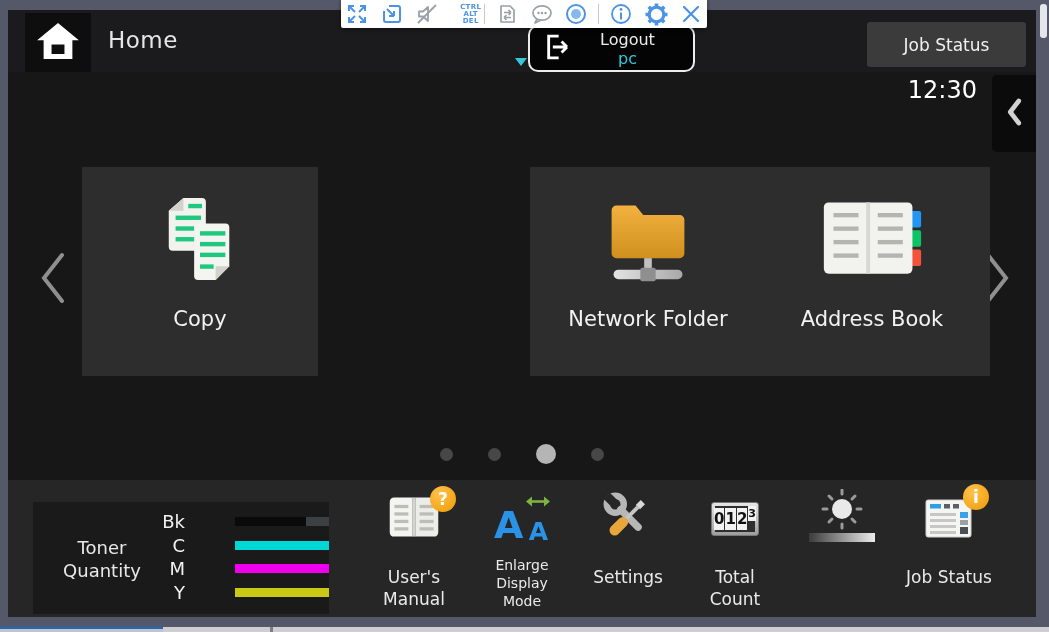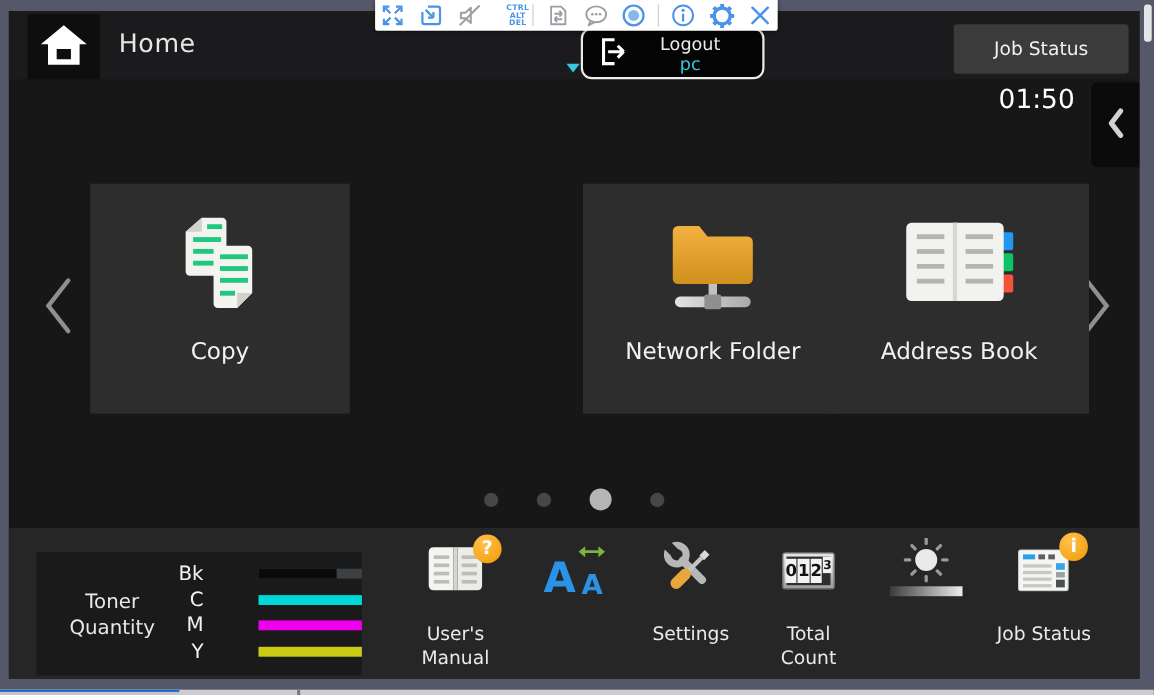--- a/index.html
+++ b/index.html
@@ -107,21 +107,21 @@
         <span class="logout-label">Logout</span>
         <span class="logout-user">pc</span>
       </span>
     </div>
 
 
     <div class="hdr-btn jobstatus-btn">
       <span>Job Status</span>
     </div>
 
-    <div class="clock">01:50</div>
+    <div class="clock">12:30</div>
 
     <div class="collapse-tab">
       <span>
         <svg width="17" height="28" viewBox="0 0 20 32">
             <path d="M15 3 L5 16 L15 29" stroke="#d2d2d2" stroke-width="5.5" fill="none" stroke-linecap="round" stroke-linejoin="round"></path>
           </svg>
       </span>
     </div>
 
     <div class="car-arrow left">
@@ -267,20 +267,23 @@
         <div class="sc-icon">
           <div class="enlarge-icon">
             <span class="big-a">A</span>
             <span class="small-a">A</span>
             <svg class="enl-arrow" width="28" height="13" viewBox="0 0 28 13">
               <path d="M5 6.5 H23" stroke="#7cb342" stroke-width="2.6"></path>
               <path d="M8 1.5 L2 6.5 L8 11.5 Z" fill="#7cb342"></path>
               <path d="M20 1.5 L26 6.5 L20 11.5 Z" fill="#7cb342"></path>
             </svg>
           </div>
+        </div>
+        <div class="sc-label">
+          <span>Enlarge</span><br><span>Display</span><br><span>Mode</span>
         </div>
       </div>
 
       <div class="shortcut" style="left:564px">
         <div class="sc-icon">
           <span>
             <svg width="56" height="56" viewBox="0 0 56 56">
               <g transform="rotate(45 28 28)">
                 <circle cx="10" cy="28" r="8.5" fill="none" stroke="#b7b7b7" stroke-width="6.5"></circle>
                 <rect x="-2" y="23.6" width="10" height="8.8" fill="#262626"></rect>

